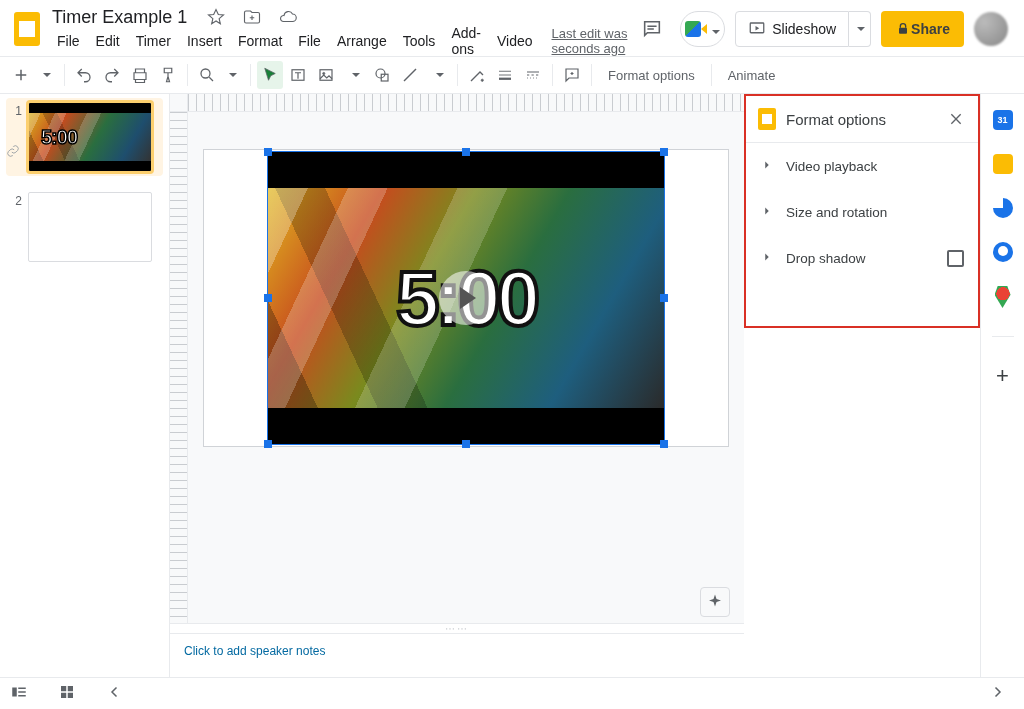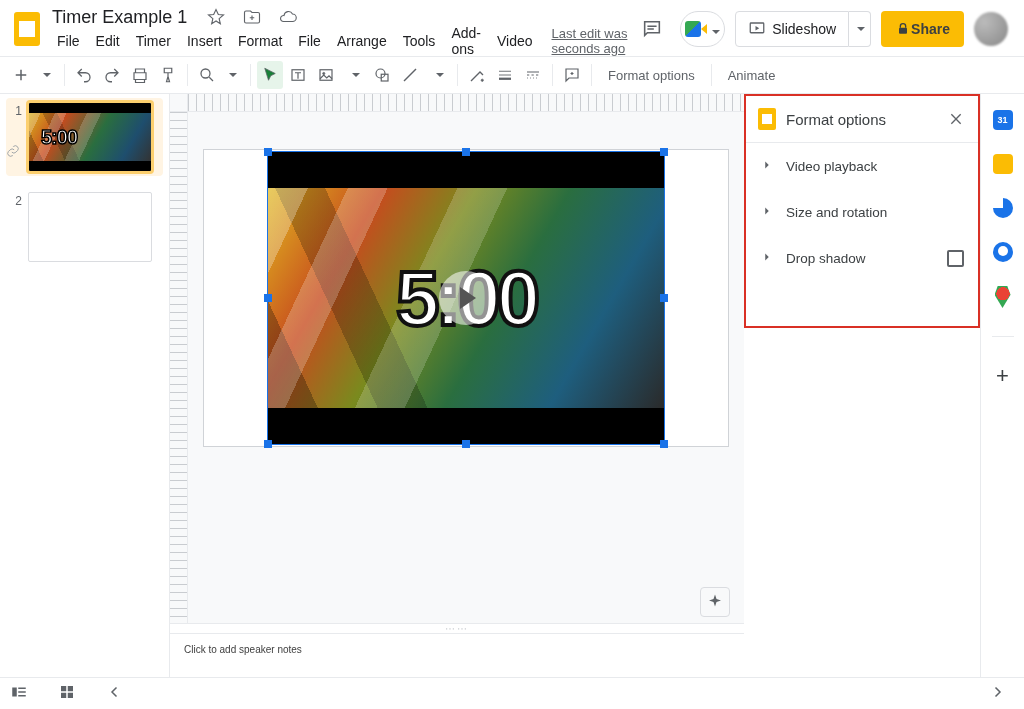--- a/index.html
+++ b/index.html
@@ -234,21 +234,21 @@
   .h-ml{left:-4px; top:calc(50% - 4px);} .h-mr{right:-4px; top:calc(50% - 4px);}
 
   .drag-handle-bar{
     height:10px; display:flex; align-items:center; justify-content:center;
     color:#c5c8cc; font-size:10px; letter-spacing:2px;
     border-top:1px solid var(--light-border);
     background:#fff;
   }
   .speaker-notes{
     height:44px; background:#fff;
-    padding:10px 14px; color:#404040; font-size:10px;
+    padding:10px 14px; color:#0369a1; font-size:12px;
     border-top:1px solid var(--light-border);
   }
 
   
   .format-sidebar{
     width:236px;
     border:2px solid #d93025;
     display:flex; flex-direction:column;
     background:#fff;
     margin: 0 0 0 0;

